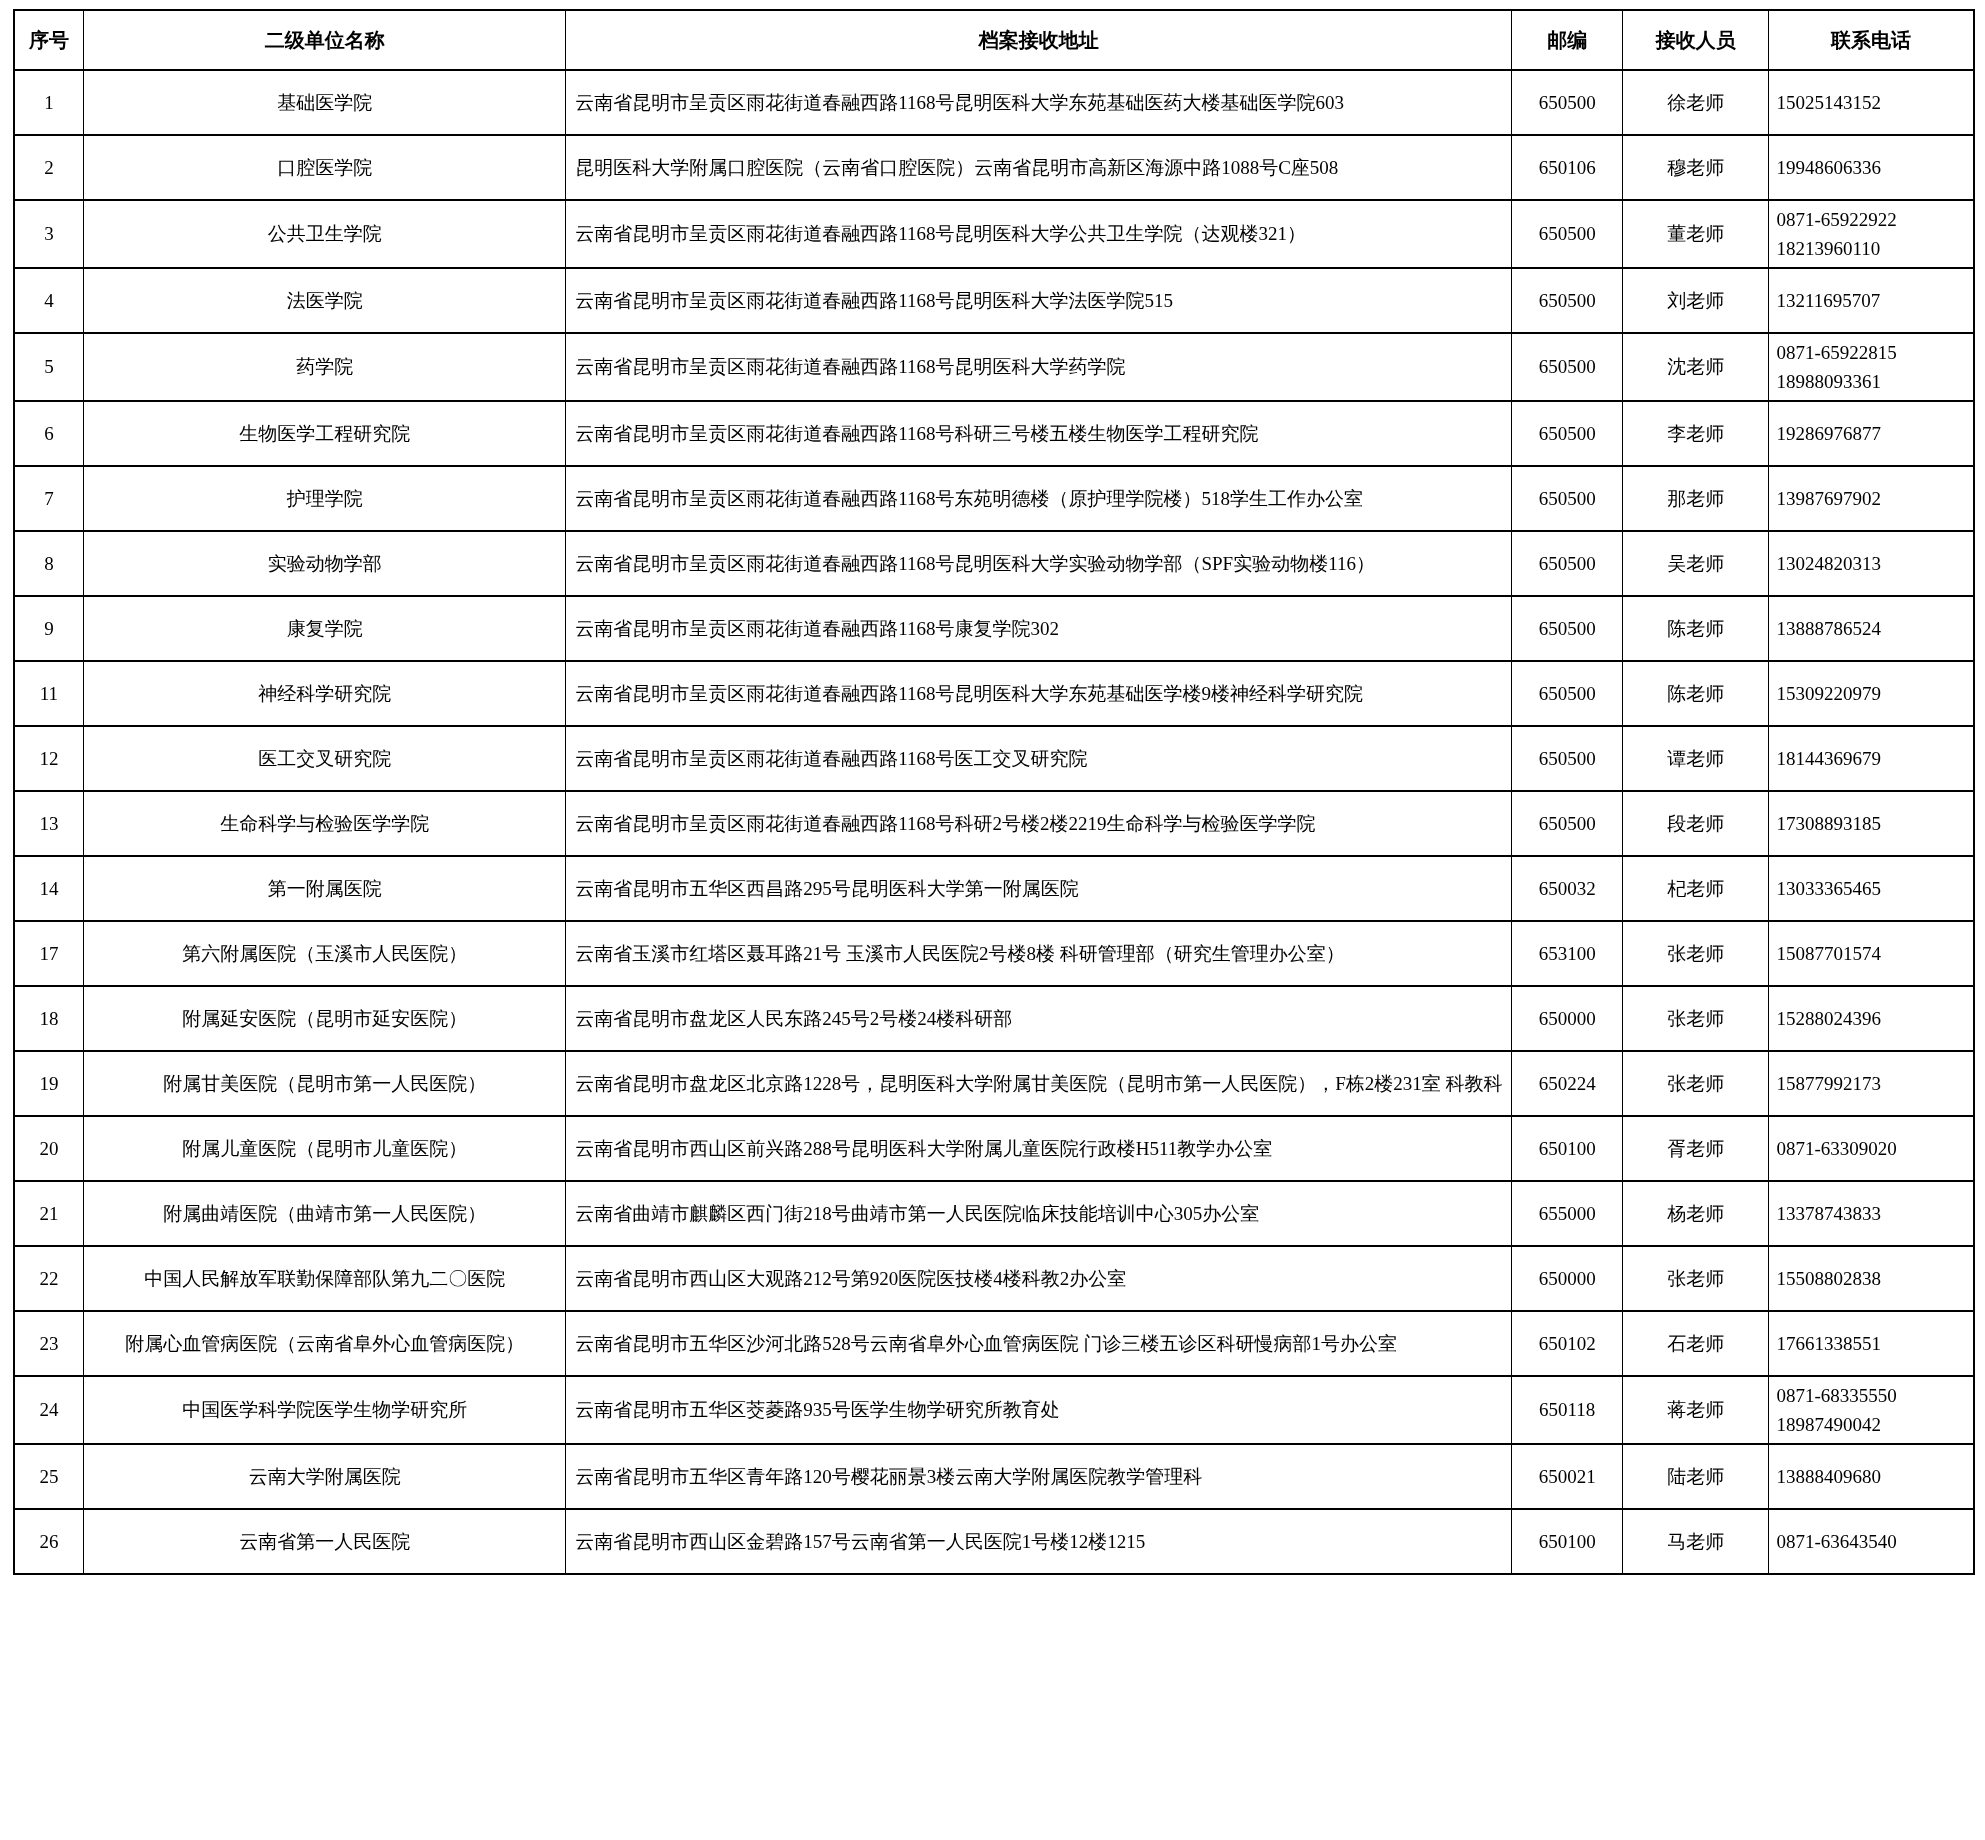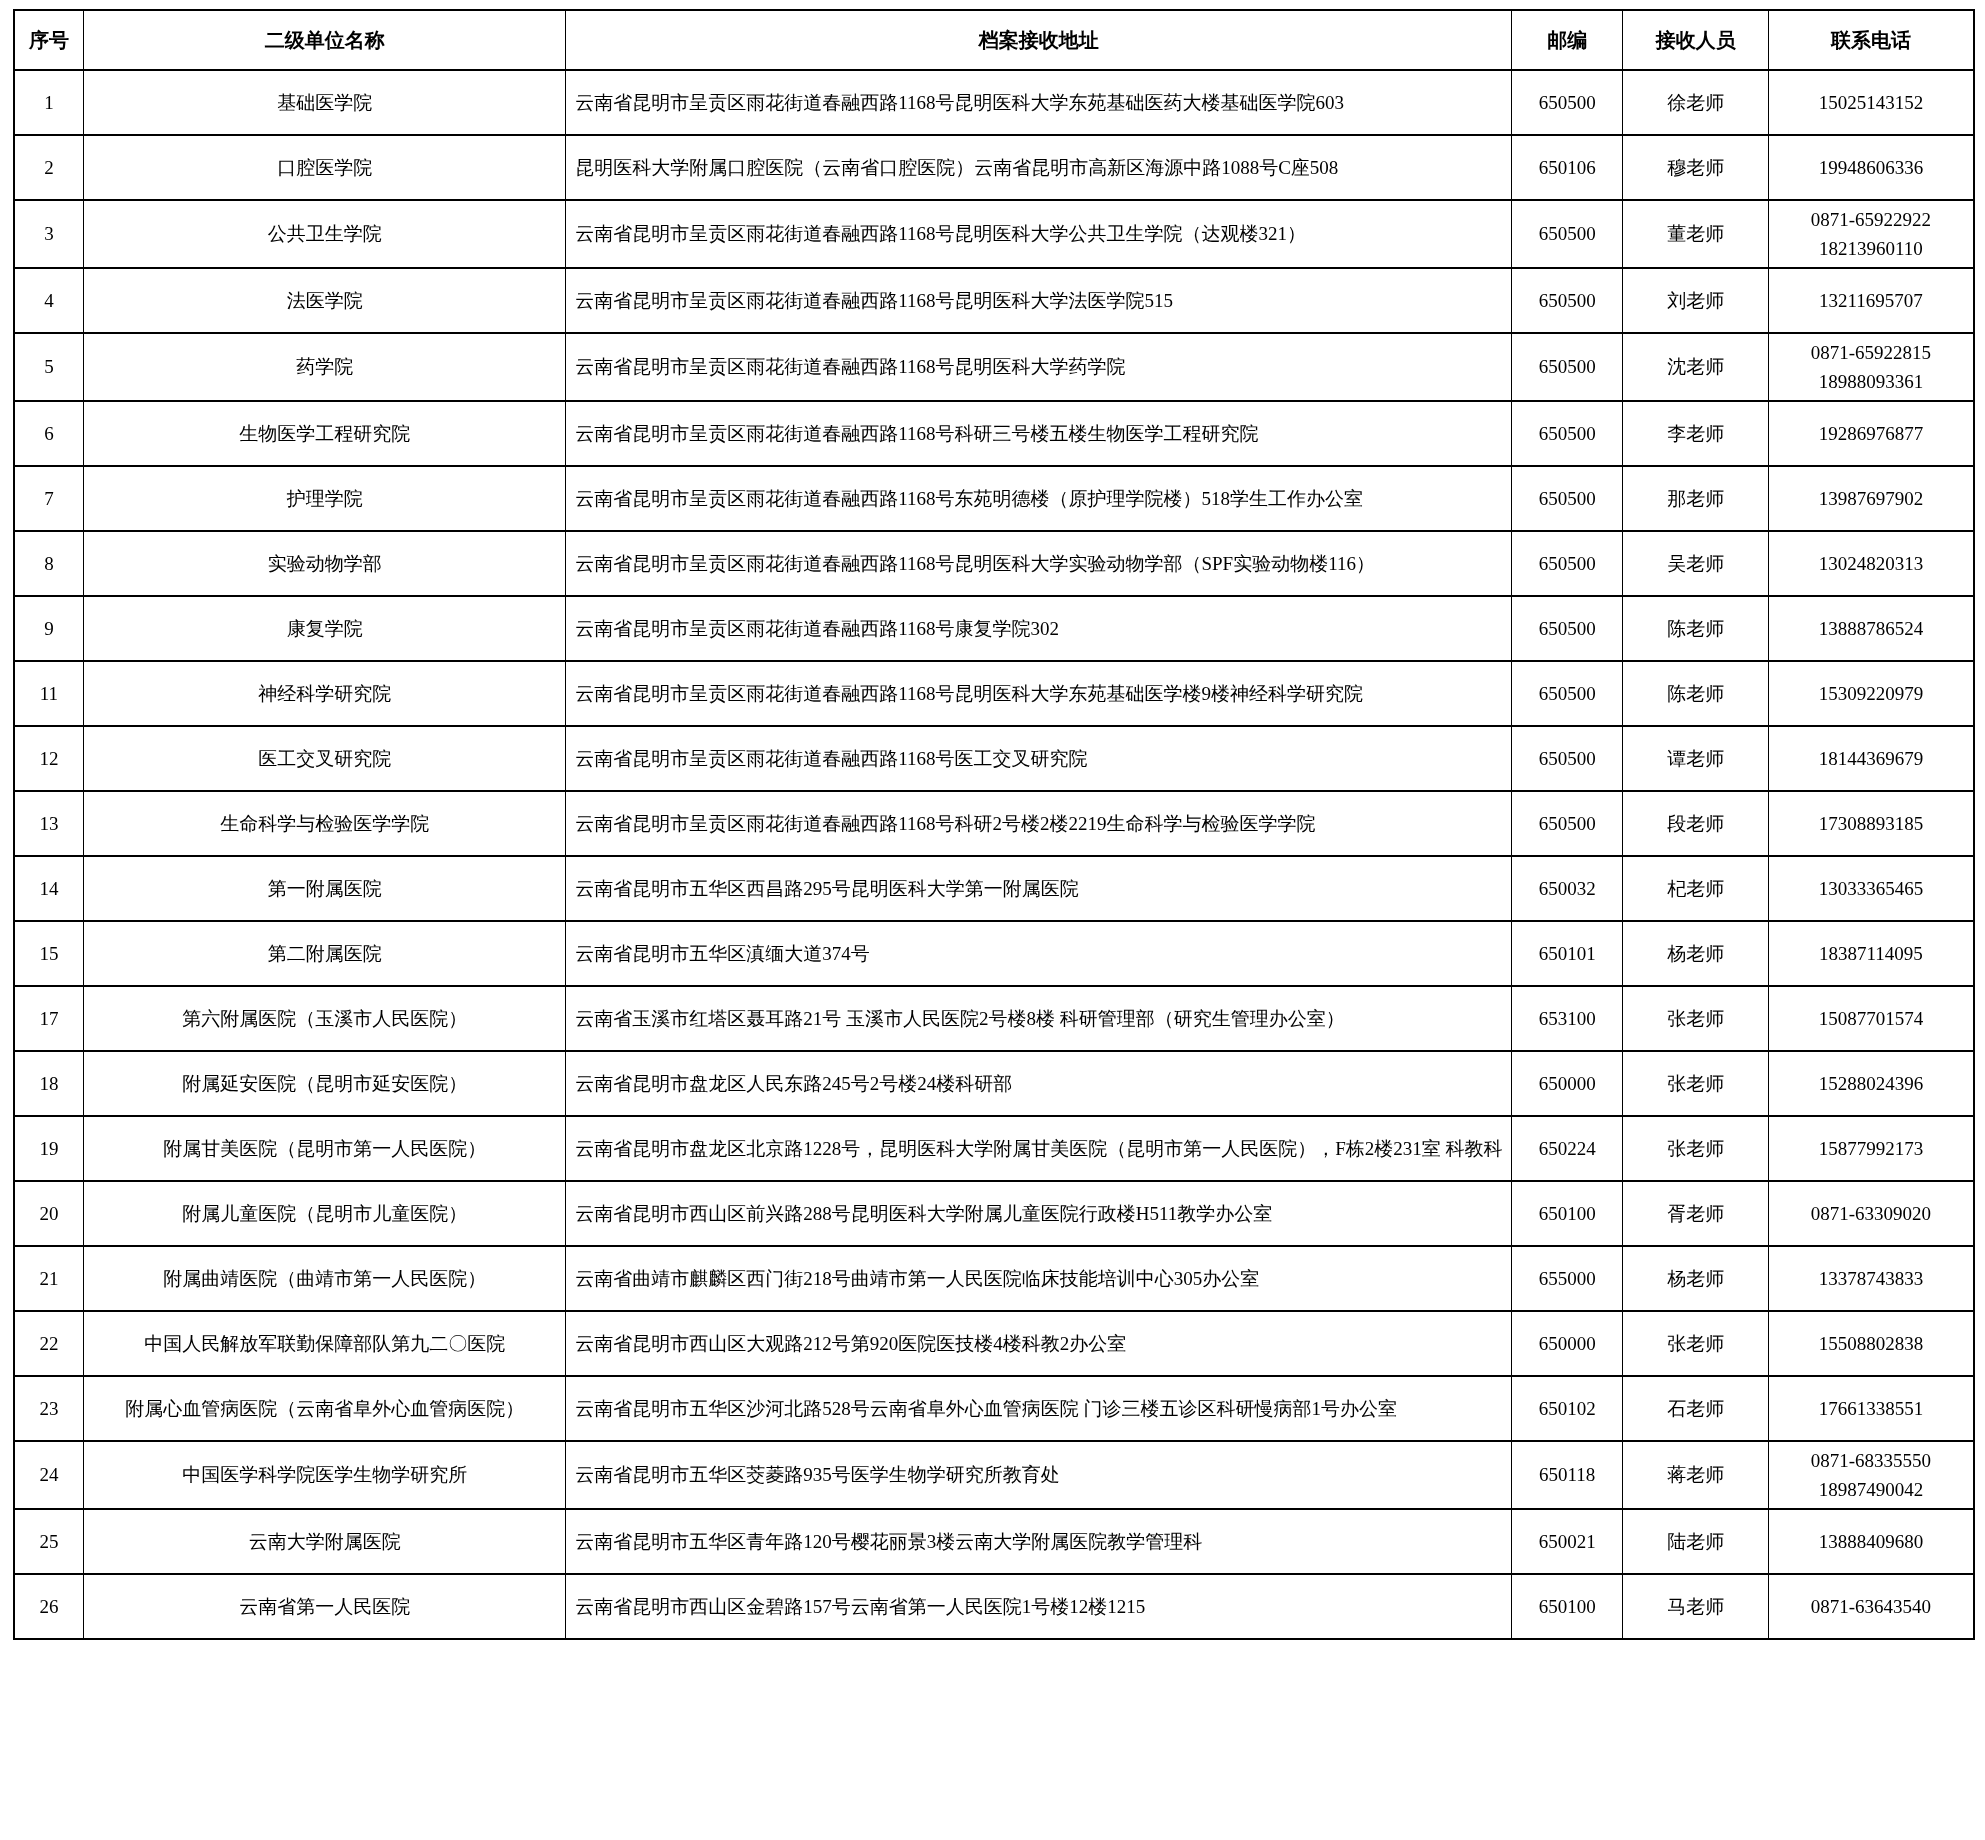--- a/index.html
+++ b/index.html
@@ -52,21 +52,21 @@
     vertical-align: middle;
   }
   td.cell-index, td.cell-unit, td.cell-postcode, td.cell-contact, td.cell-phone {
     text-align: center;
   }
   td.cell-address {
     text-align: left;
     padding-left: 9px;
     padding-right: 4px;
   }
-  td.cell-phone div { text-align: center; }
+  td.cell-phone div { text-align: left; }
 </style>
 </head>
 <body>
 
 <div class="page">
   <table class="archive-table">
     <colgroup>
       <col class="c-index">
       <col class="c-unit">
       <col class="c-address">
@@ -224,30 +224,20 @@
     <td class="cell-index">14</td>
     <td class="cell-unit">第一附属医院</td>
     <td class="cell-address">云南省昆明市五华区西昌路295号昆明医科大学第一附属医院</td>
     <td class="cell-postcode">650032</td>
     <td class="cell-contact">杞老师</td>
     <td class="cell-phone">
             <div>13033365465</div>
           </td>
   </tr>
 
-  <tr>
-    <td class="cell-index">15</td>
-    <td class="cell-unit">第二附属医院</td>
-    <td class="cell-address">云南省昆明市五华区滇缅大道374号</td>
-    <td class="cell-postcode">650101</td>
-    <td class="cell-contact">杨老师</td>
-    <td class="cell-phone">
-            <div>18387114095</div>
-          </td>
-  </tr>
 
 
   <tr>
     <td class="cell-index">17</td>
     <td class="cell-unit">第六附属医院（玉溪市人民医院）</td>
     <td class="cell-address">云南省玉溪市红塔区聂耳路21号 玉溪市人民医院2号楼8楼 科研管理部（研究生管理办公室）</td>
     <td class="cell-postcode">653100</td>
     <td class="cell-contact">张老师</td>
     <td class="cell-phone">
             <div>15087701574</div>

